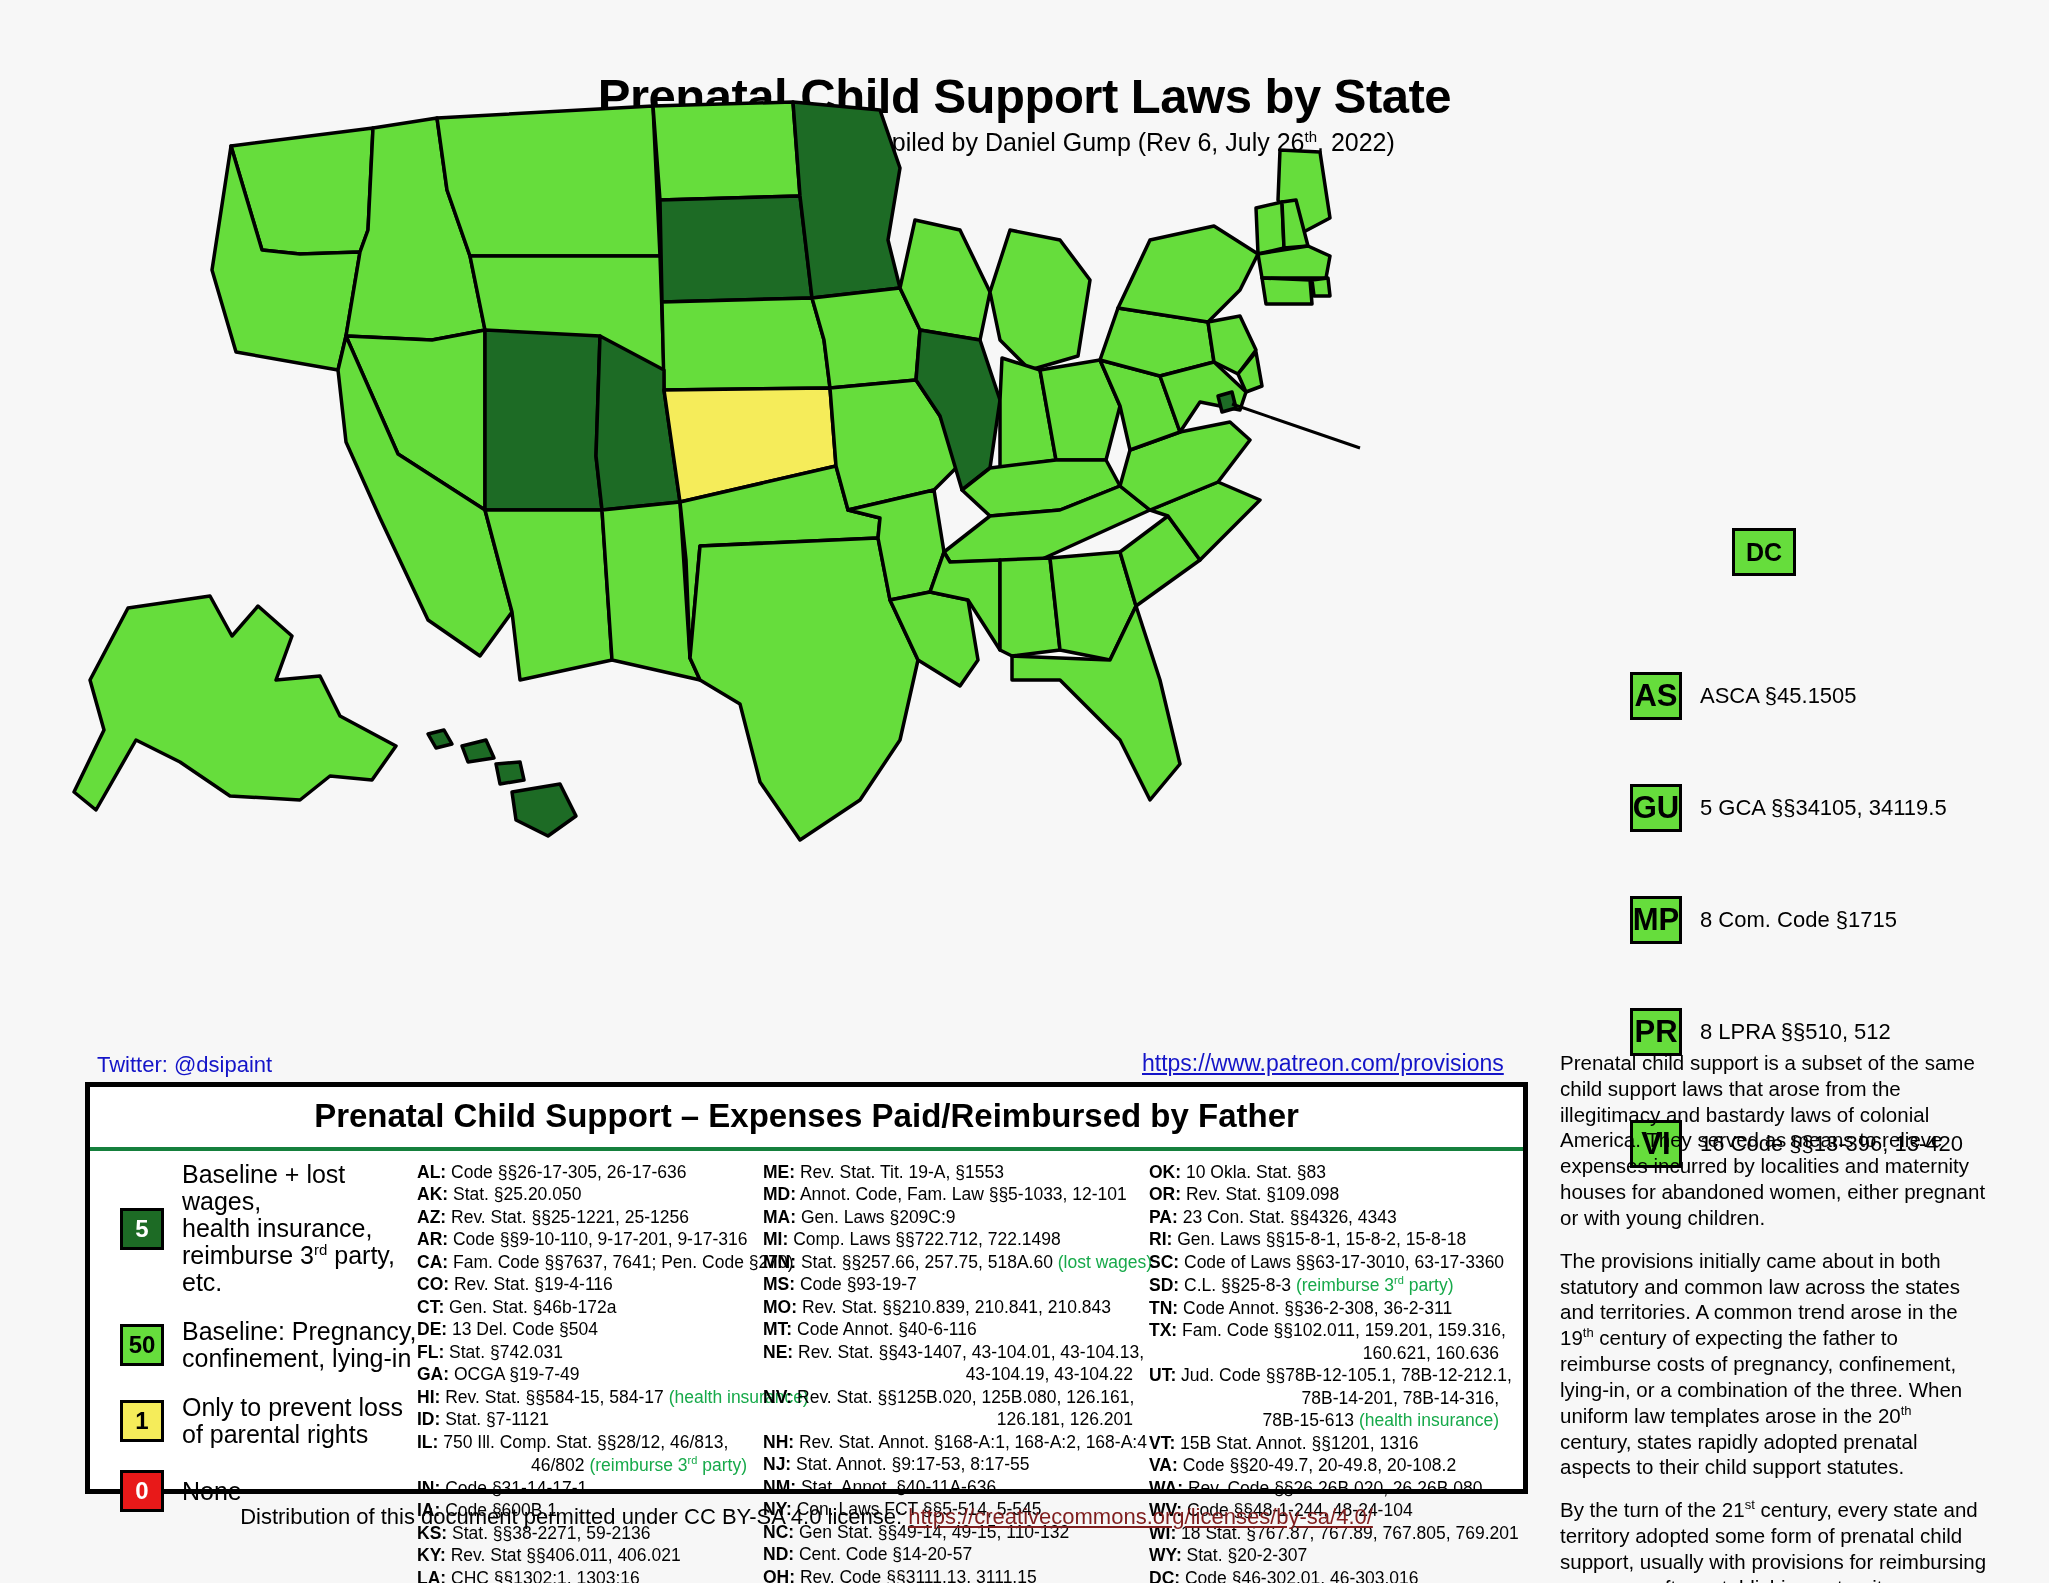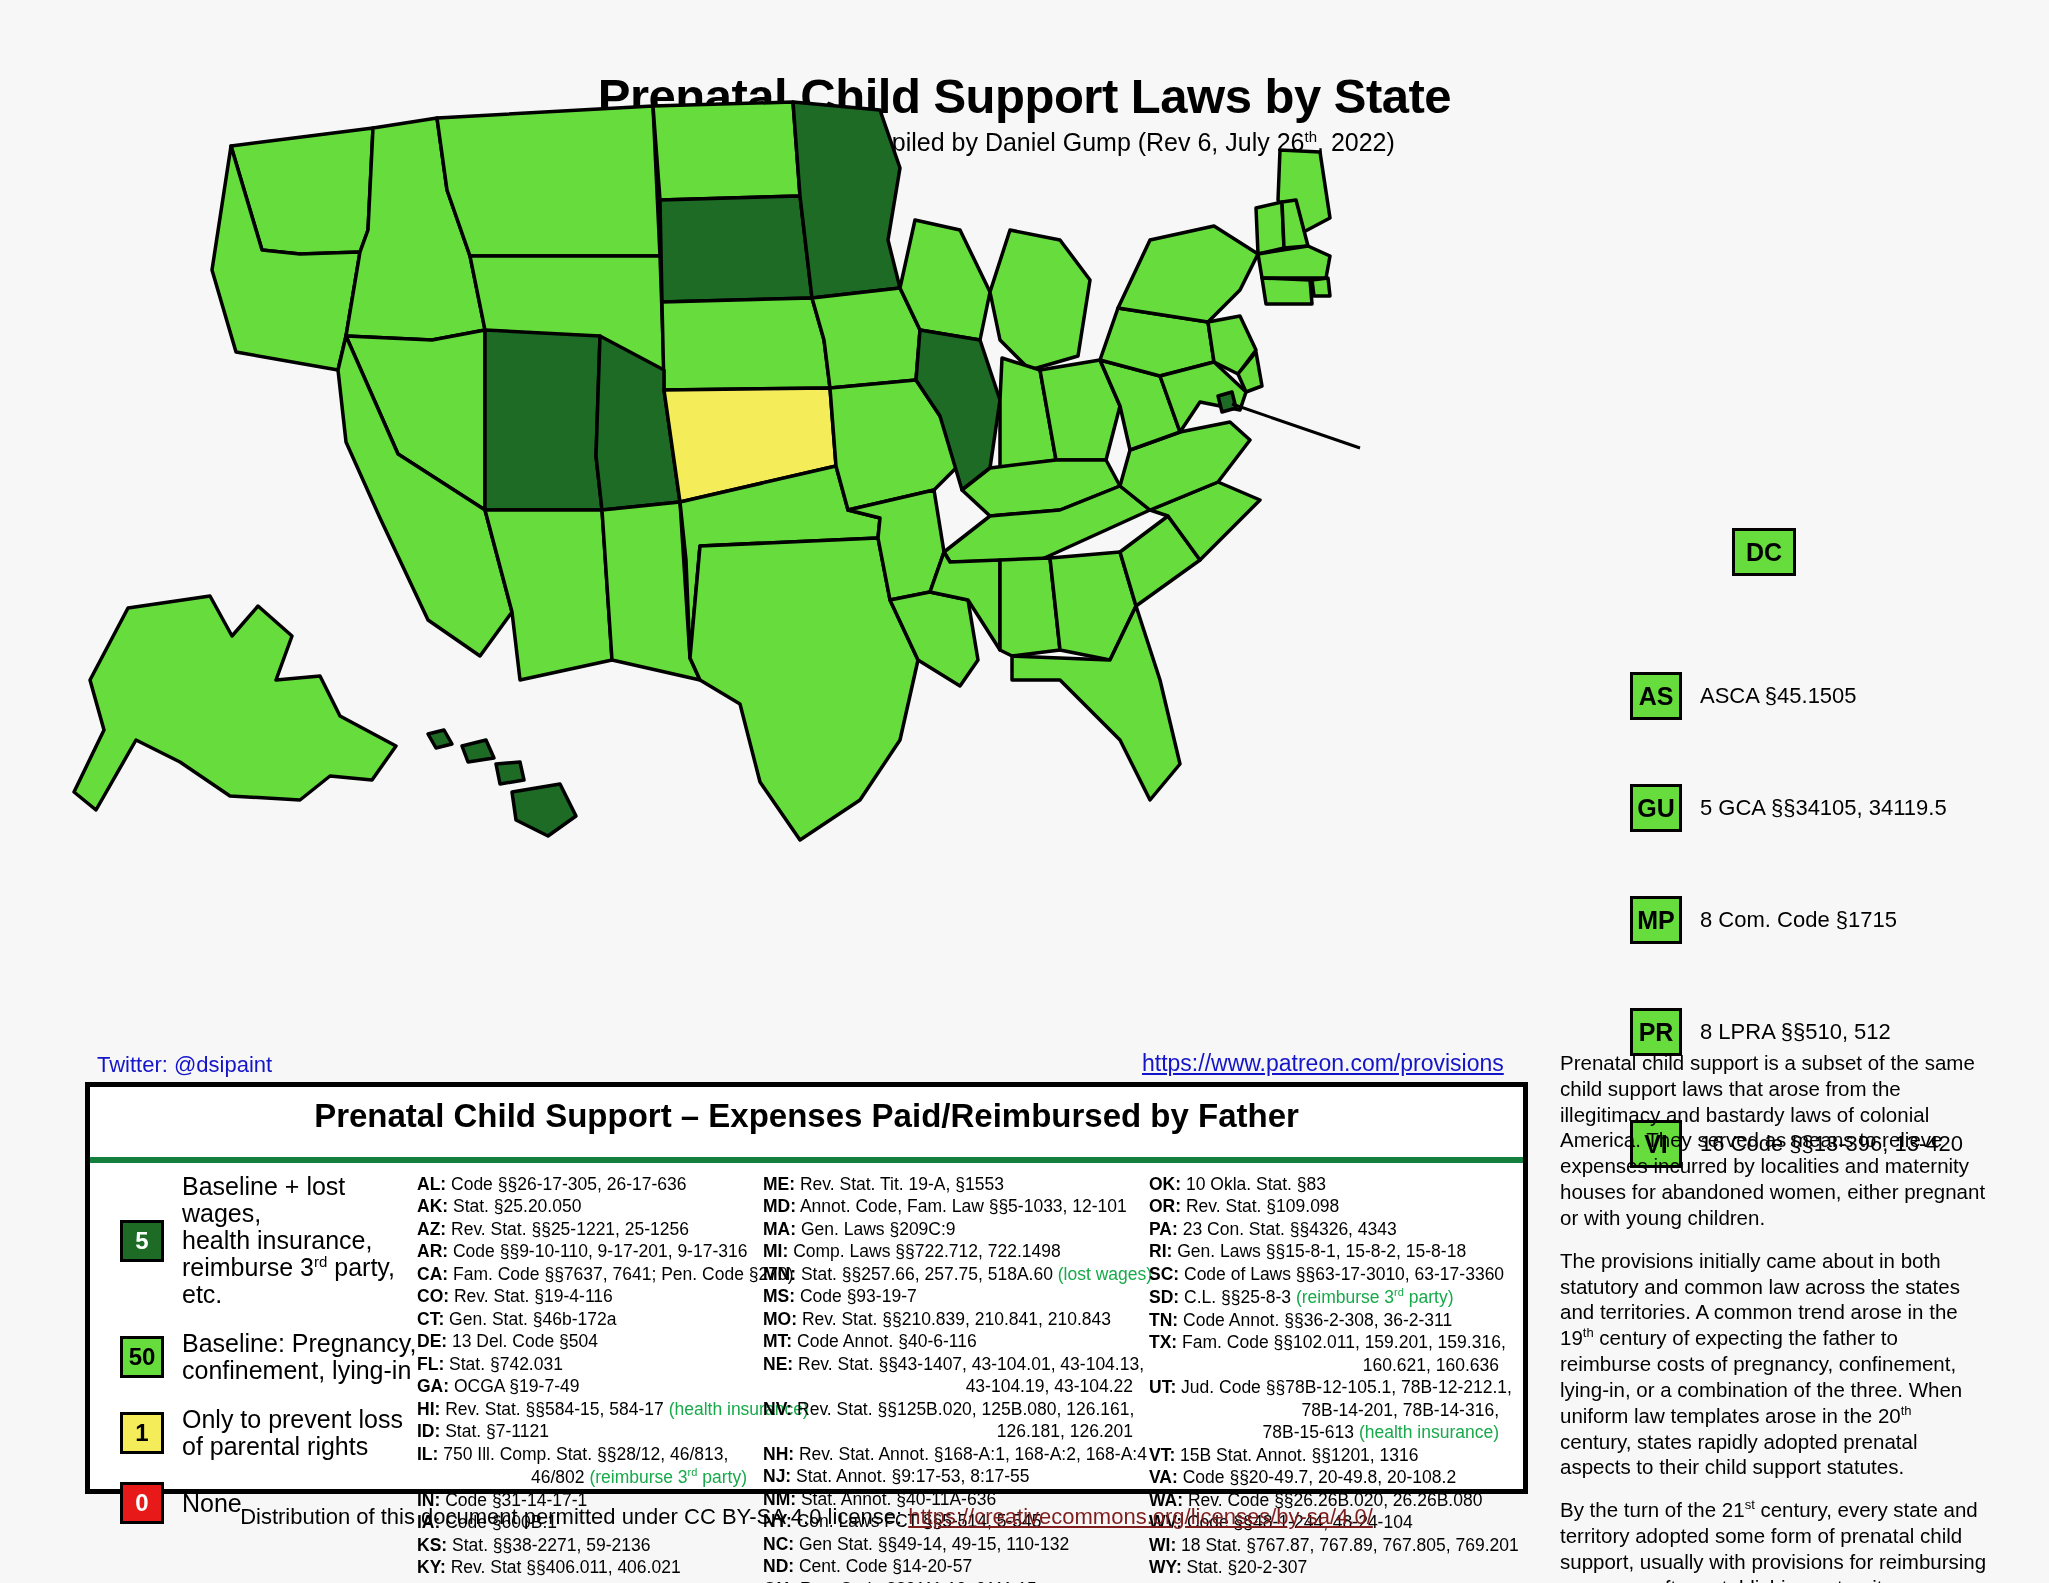--- a/index.html
+++ b/index.html
@@ -59,21 +59,21 @@
     margin-bottom: 64px;
   }
   .terr-box {
     width: 52px;
     height: 48px;
     border: 3px solid #000;
     background: #66dd3c;
     display: flex;
     align-items: center;
     justify-content: center;
-    font-size: 25px;
+    font-size: 31px;
     font-weight: bold;
     box-sizing: border-box;
     flex: none;
   }
   .terr-cite {
     margin-left: 18px;
     font-size: 22px;
     white-space: nowrap;
   }
 
@@ -119,22 +119,22 @@
     height: 412px;
     border: 5px solid #000;
     background: #fff;
     box-sizing: border-box;
   }
   .legend-title {
     text-align: center;
     font-size: 33px;
     font-weight: bold;
     margin-top: 10px;
-    padding-bottom: 22px;
-    border-bottom: 6px solid #15803d;
+    padding-bottom: 12px;
+    border-bottom: 4px solid #15803d;
   }
   .legend-body {
     display: flex;
     padding: 10px 0 0 0;
   }
   .legend-keys {
     width: 380px;
     padding-left: 30px;
     box-sizing: border-box;
   }

